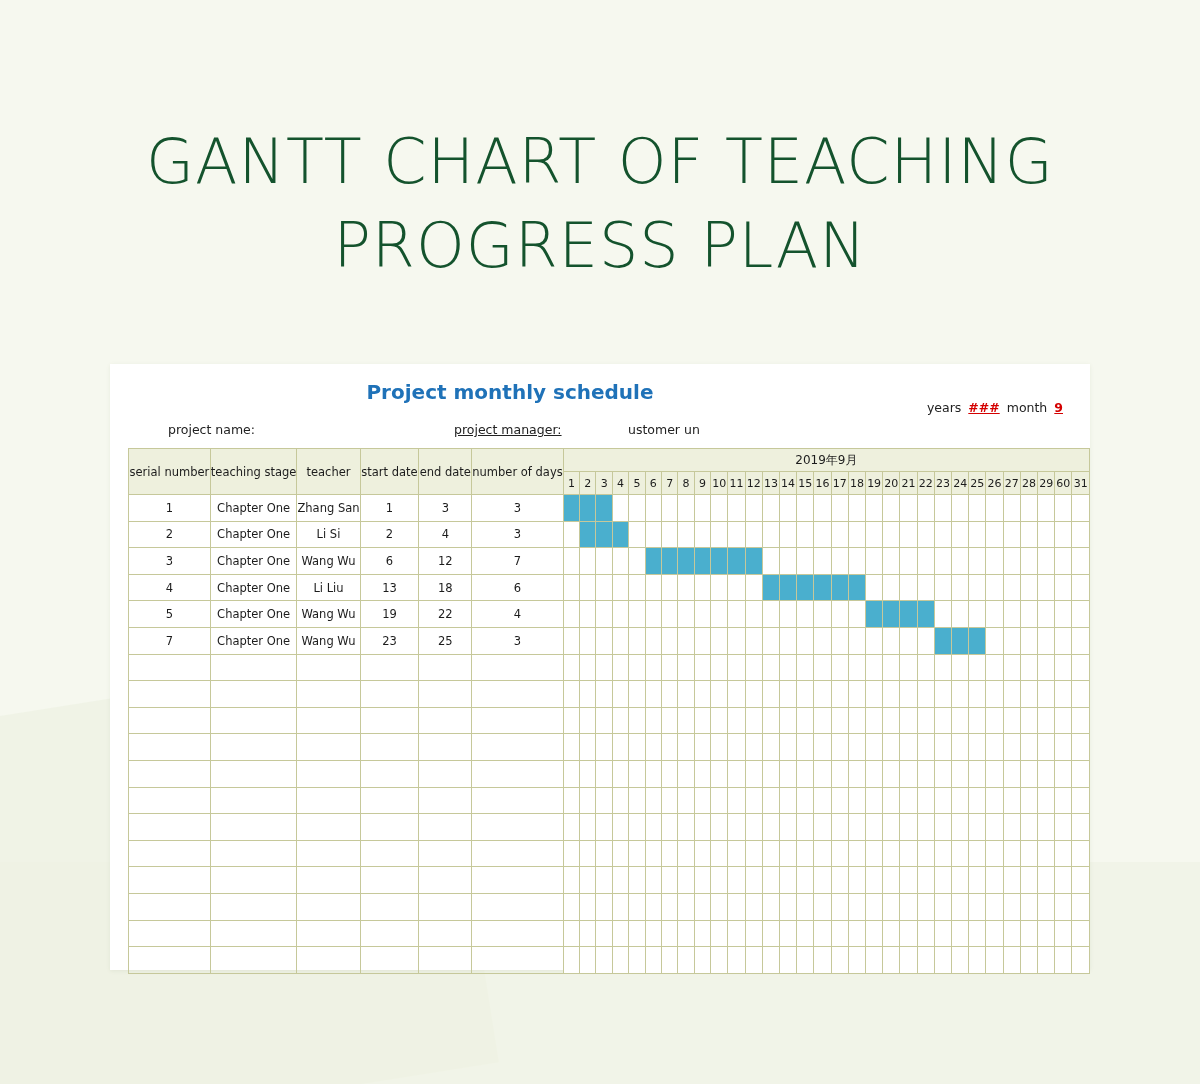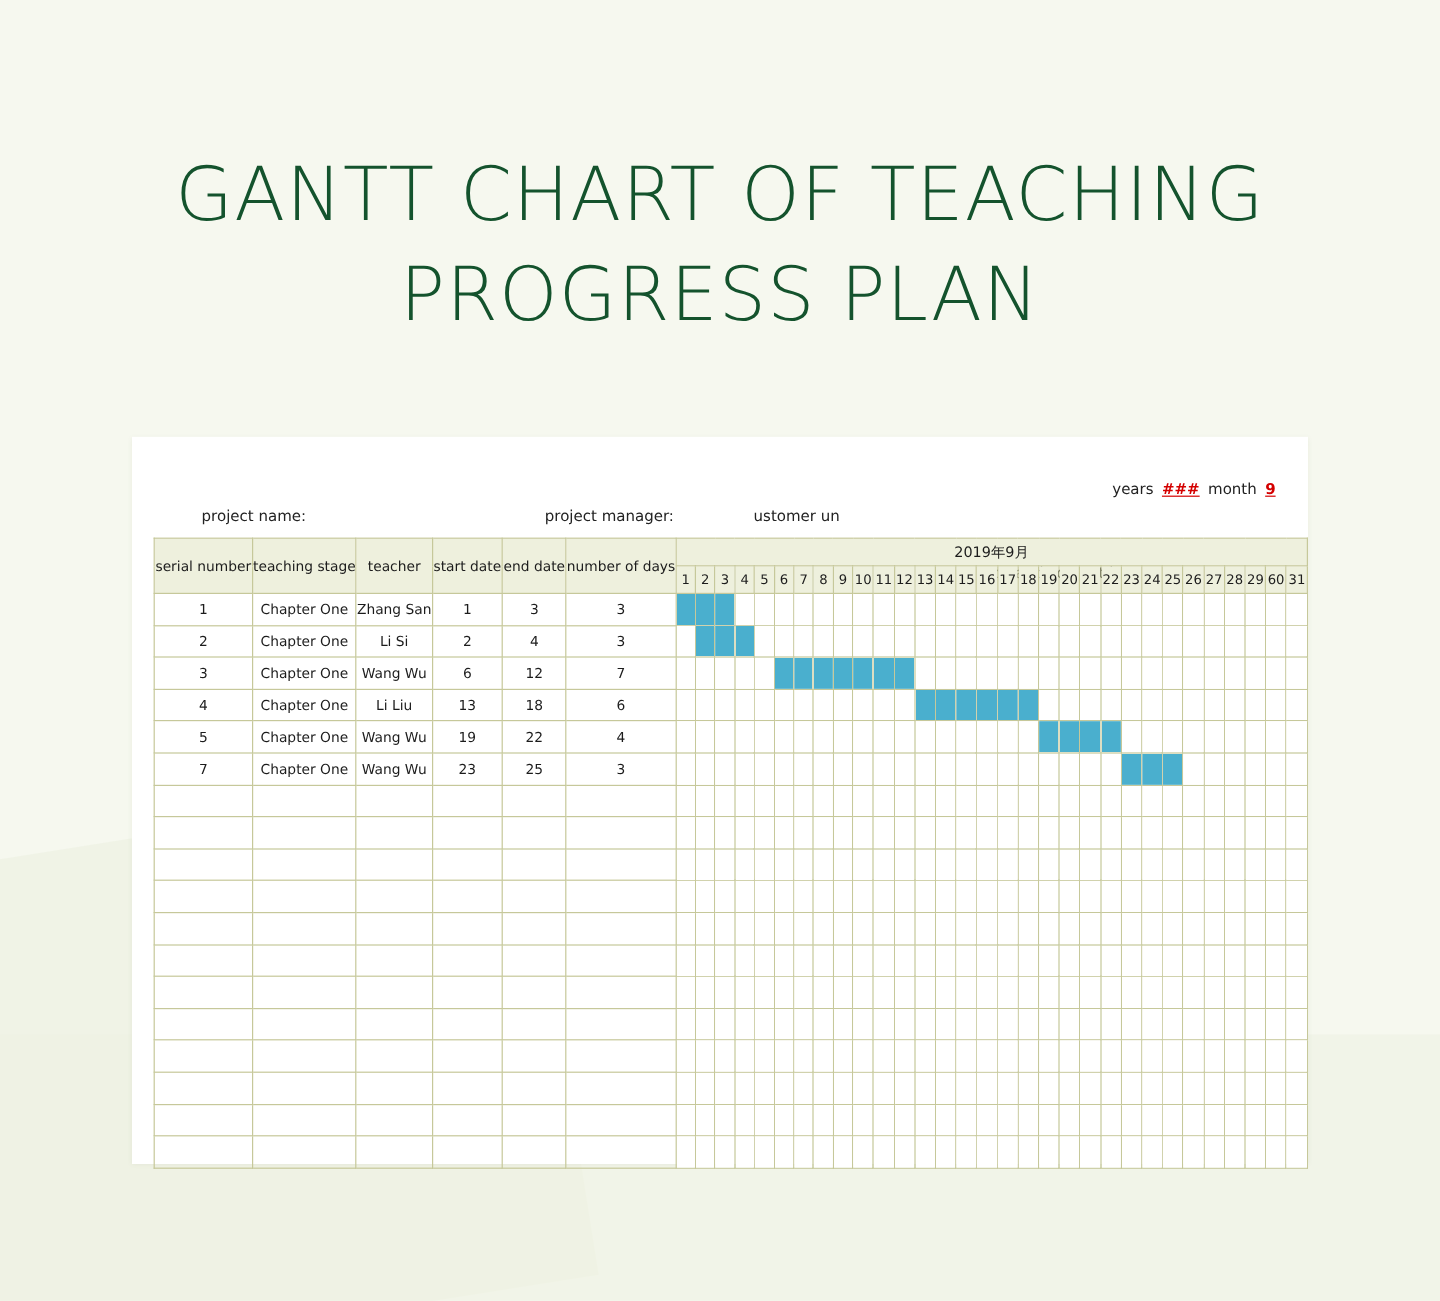--- a/index.html
+++ b/index.html
@@ -100,21 +100,21 @@
     font-size: 12.5px;
     color: #222;
     font-family: "DejaVu Sans", sans-serif;
   }
   #meta-row span {
     position: absolute;
     top: 0;
     white-space: nowrap;
   }
   #meta-project-name { left: 58px; }
-  #meta-project-manager { left: 344px; }
+  #meta-project-manager { left: 344px; text-decoration: underline; }
   #meta-customer { left: 518px; }
   #meta-contact { left: 710px; margin-top: 48px; }
 
   
   #gantt-table {
     position: absolute;
     left: 18px;
     top: 84px;
     border-collapse: collapse;
     table-layout: fixed;
@@ -157,20 +157,21 @@
 <body>
 
 <div id="bg-band-1"></div>
 <div id="bg-band-2"></div>
 
 <div id="page-title">GANTT CHART OF TEACHING
 PROGRESS PLAN</div>
 
 <div id="sheet-card">
 
+  <div id="sheet-title">Project monthly schedule</div>
 
   <div id="year-month-row"><span class="lbl">years</span><span class="red">###</span><span class="lbl">month</span><span class="red">9</span></div>
 
   <div id="meta-row">
     <span id="meta-project-name">project name:</span>
     <span id="meta-project-manager">project manager:</span>
     <span id="meta-customer">ustomer un</span>
     <span id="meta-contact">son and contact i</span>
   </div>
 

